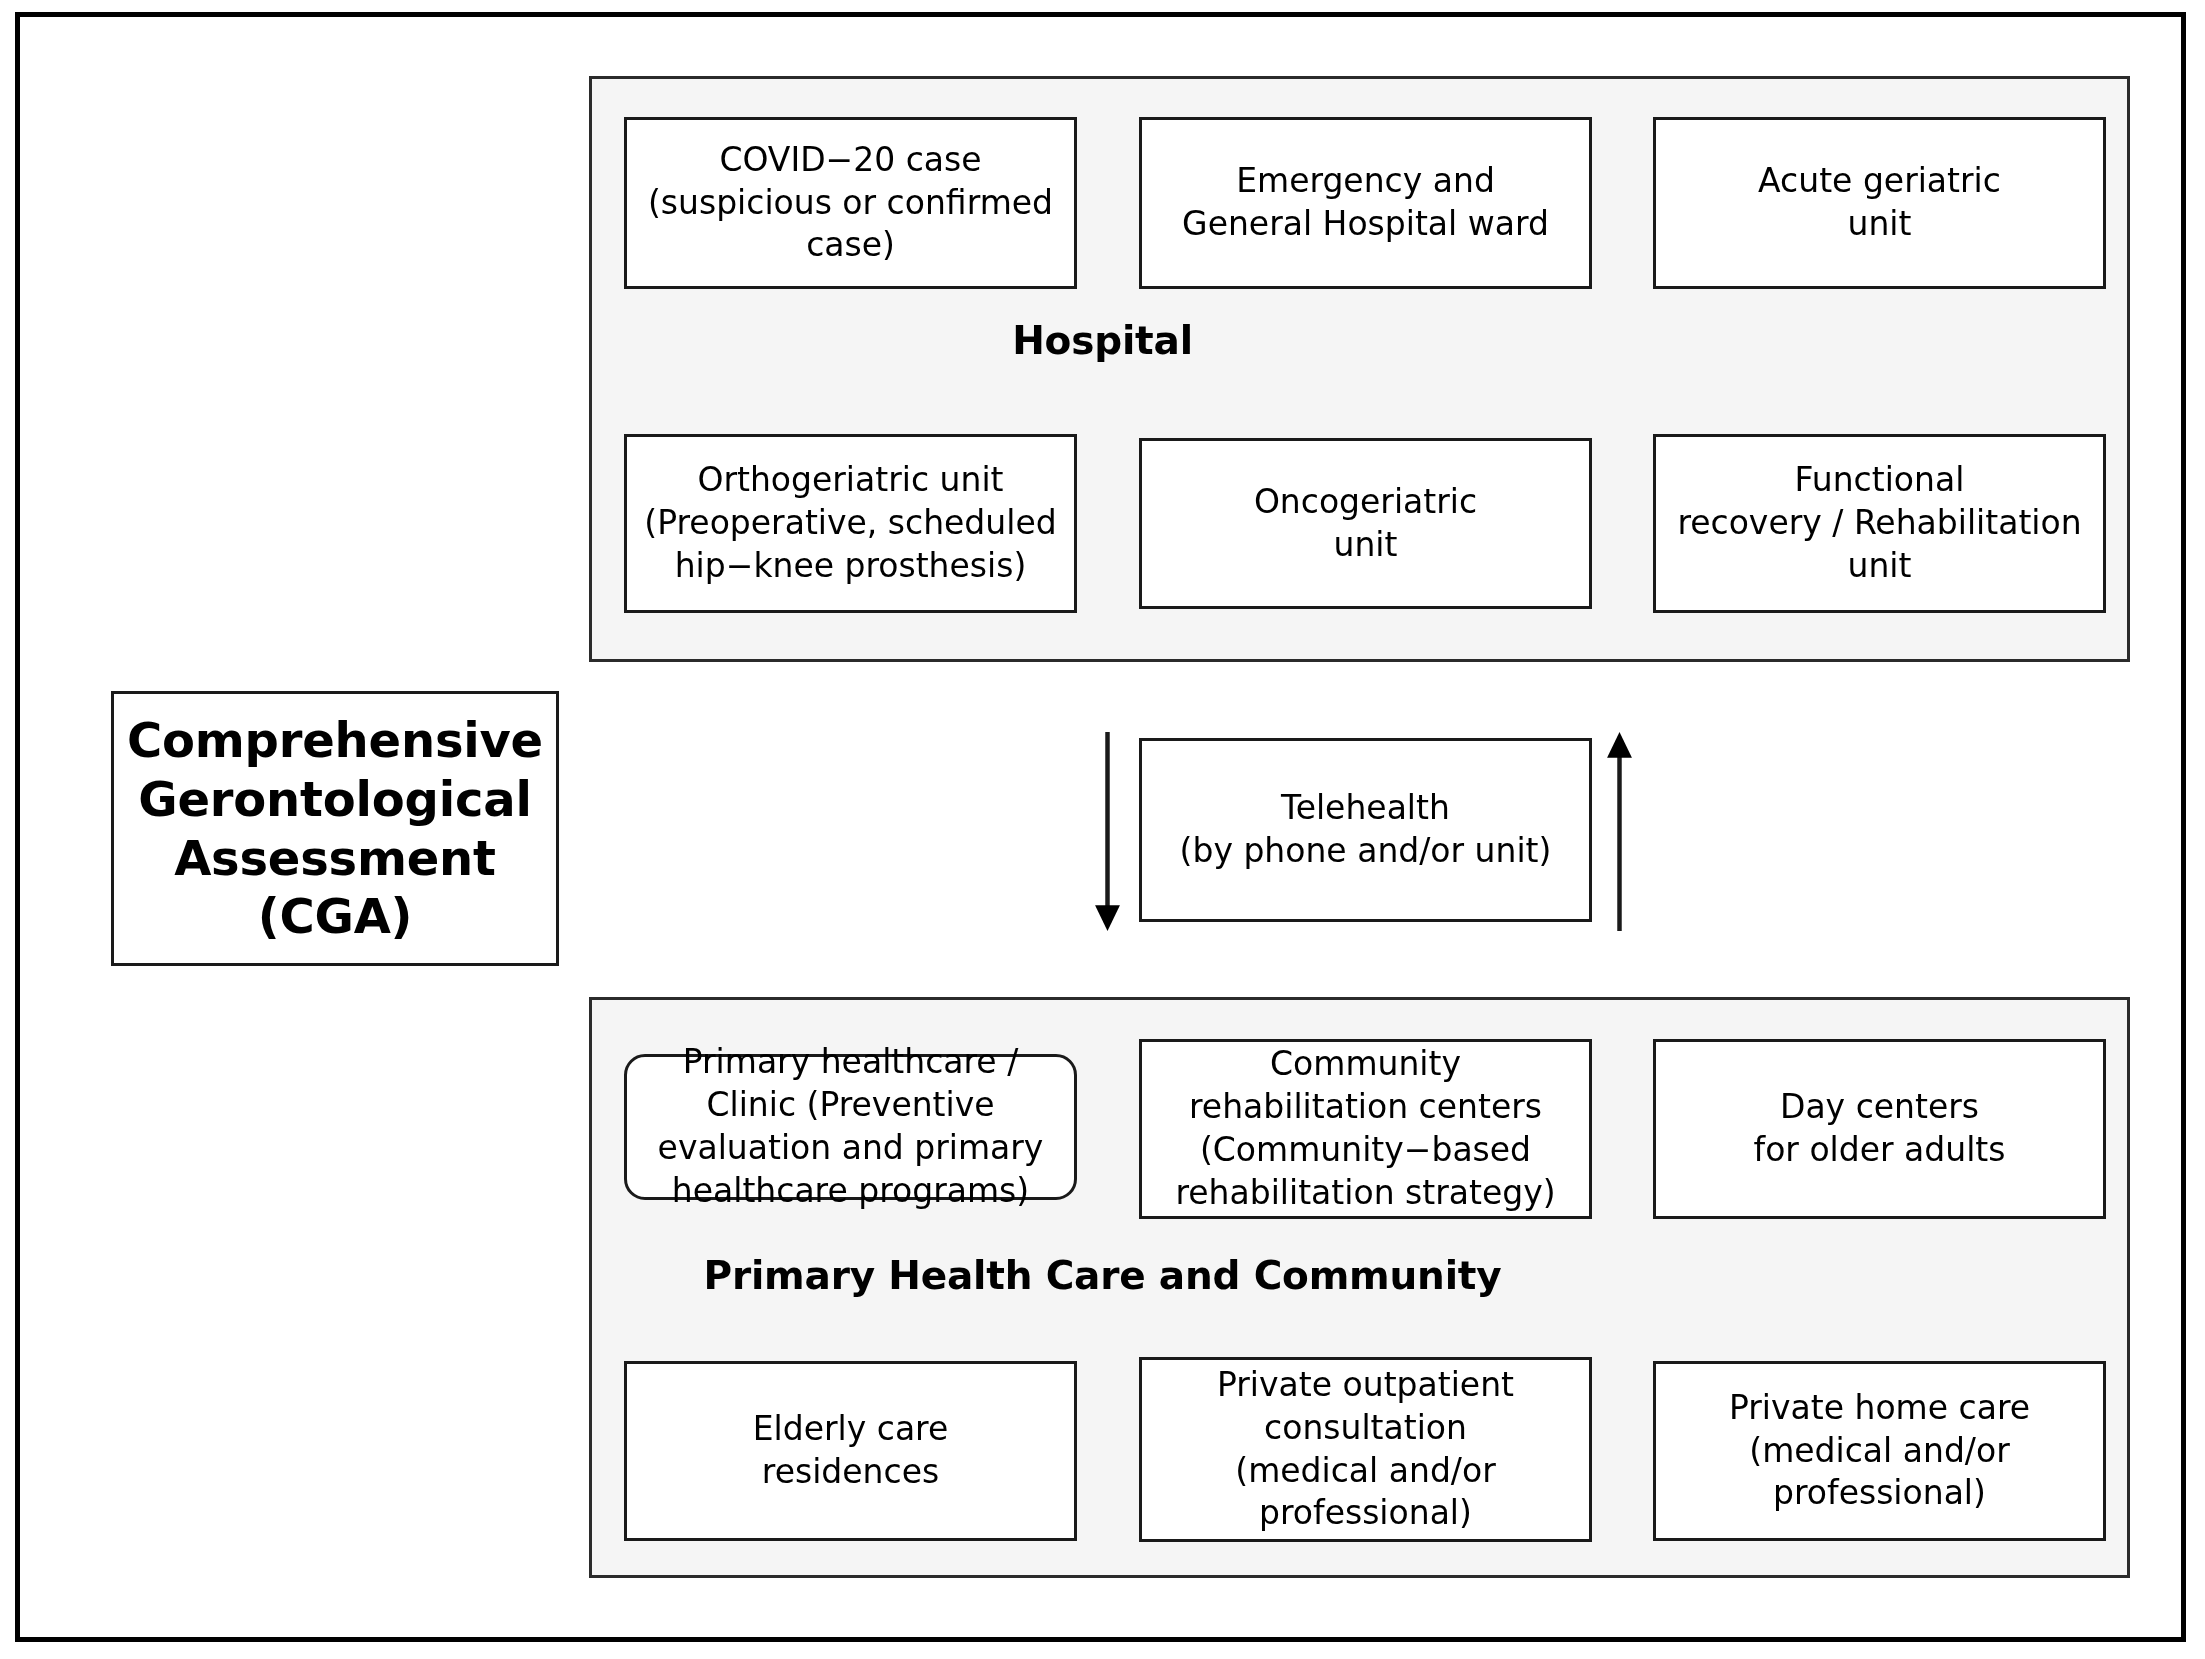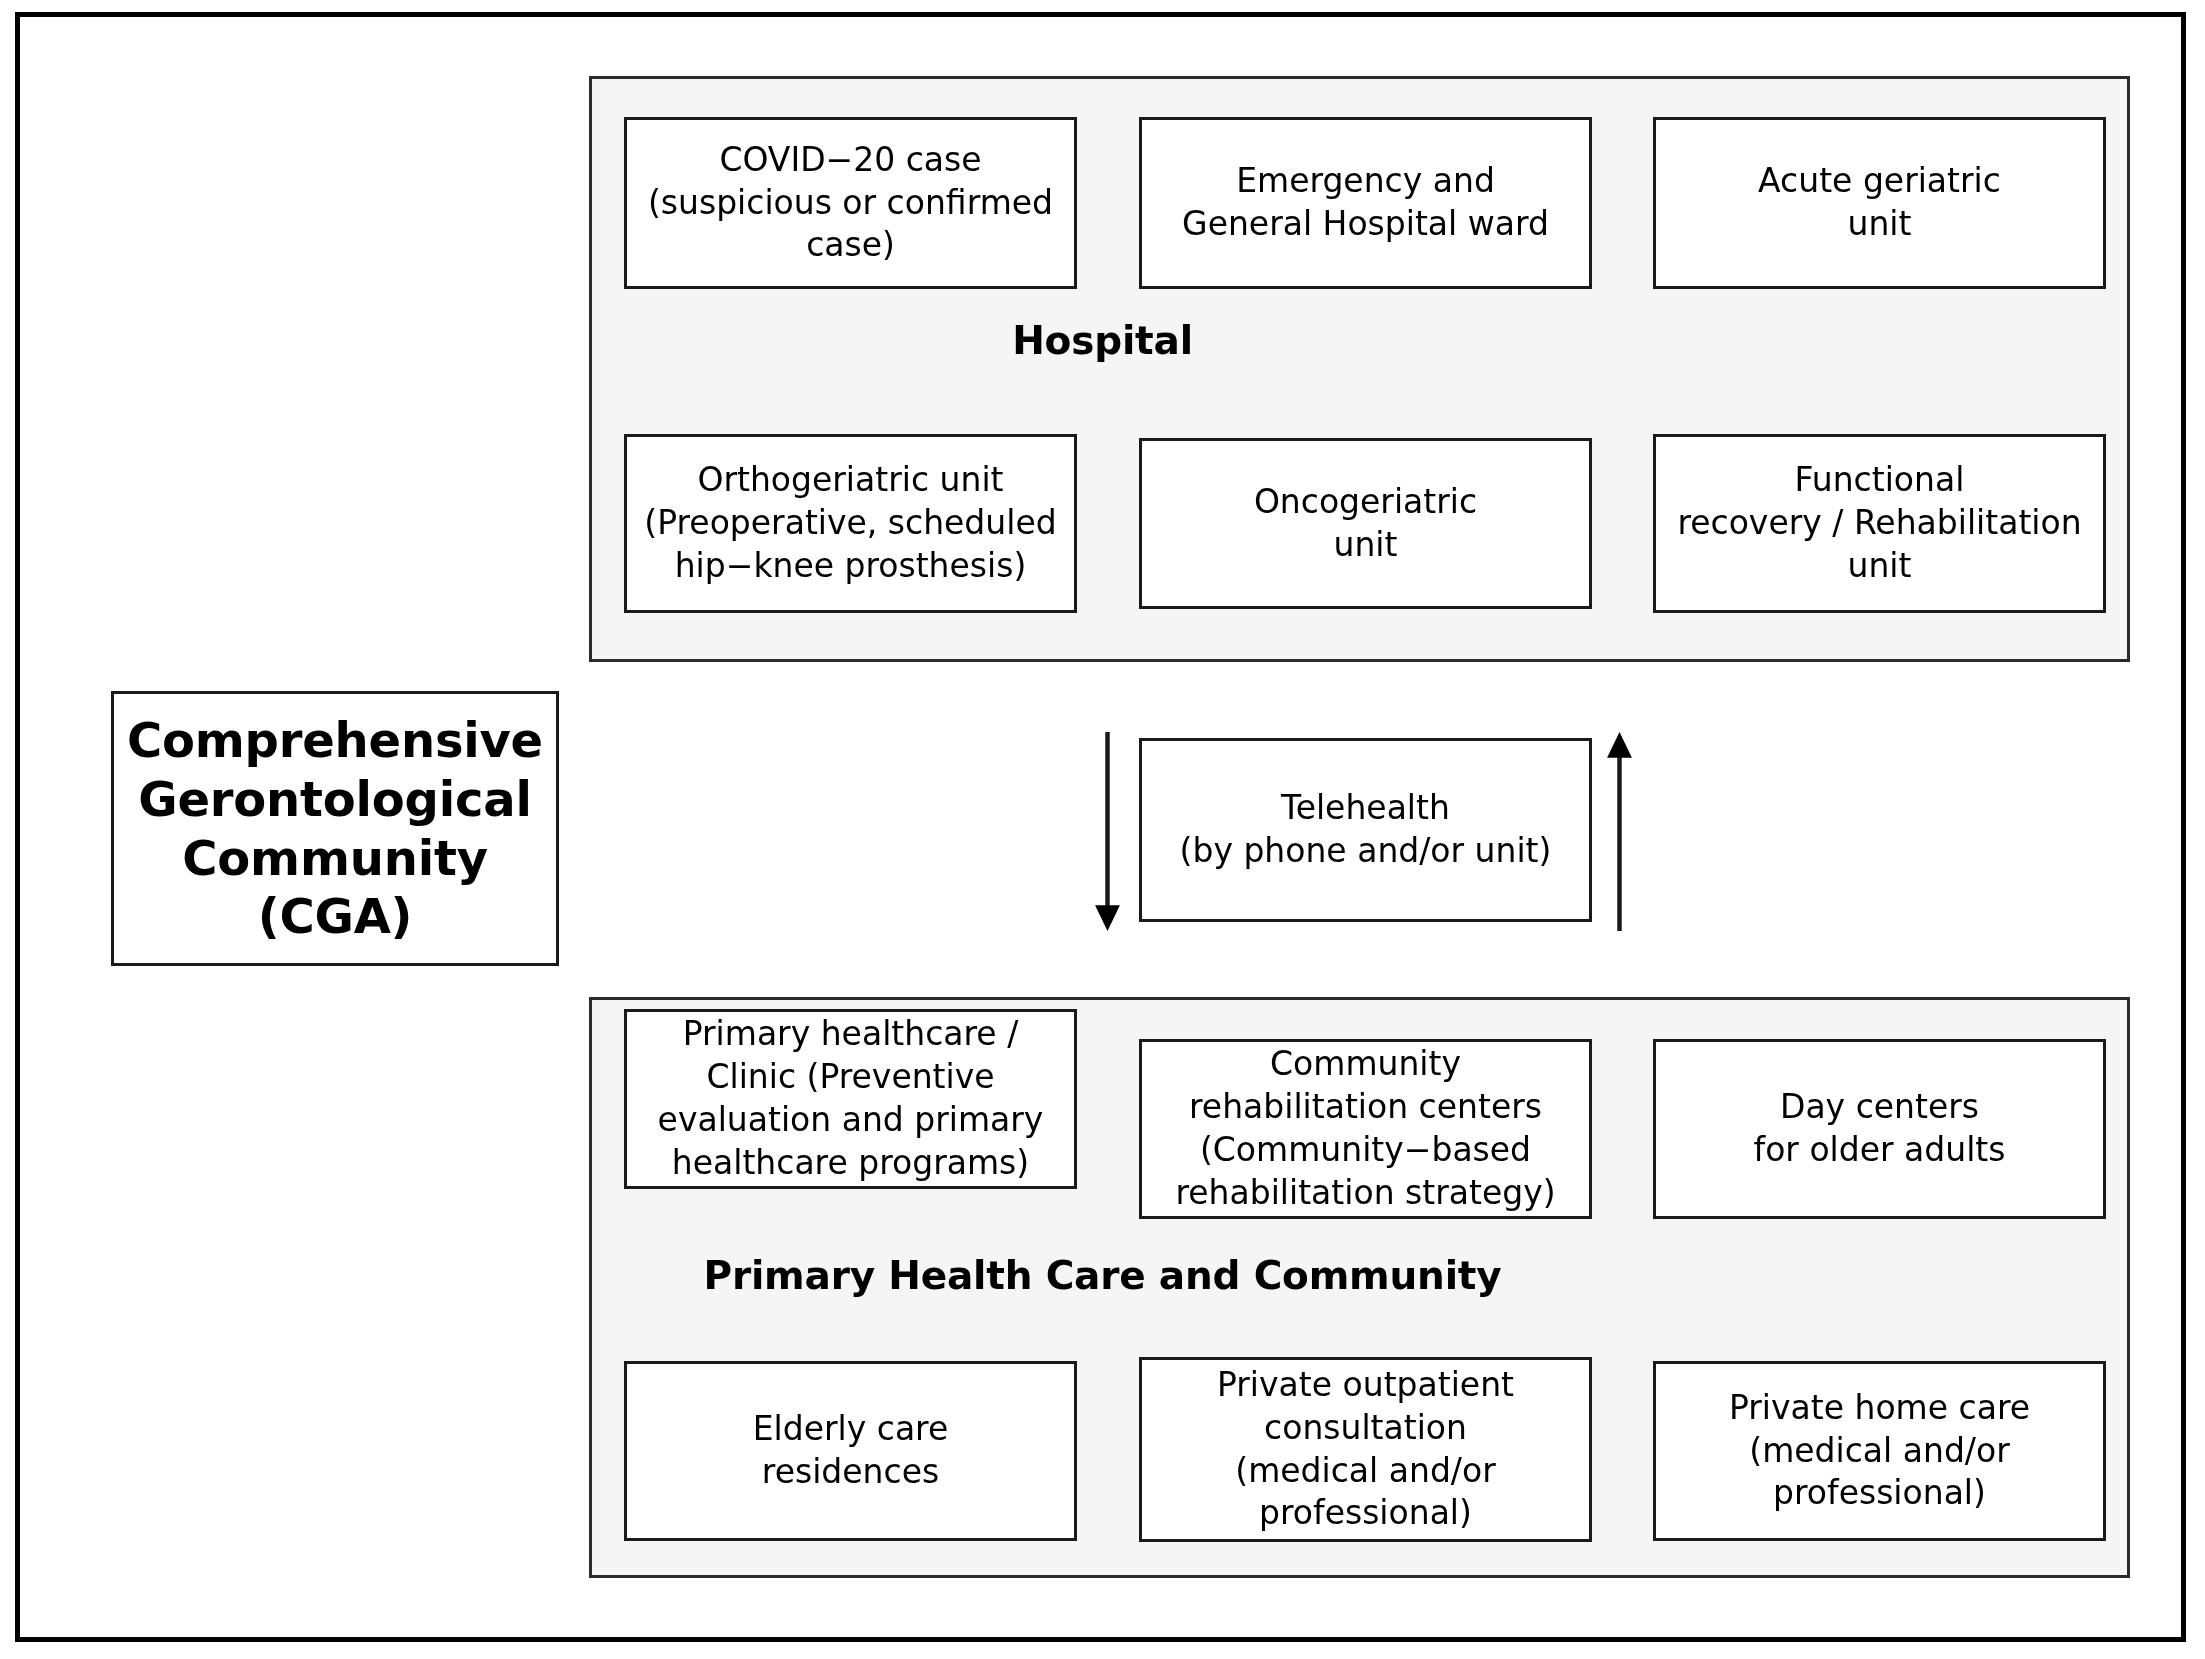--- a/index.html
+++ b/index.html
@@ -116,21 +116,21 @@
   #n-onco      { left: 1139px; top: 438px;  width: 453px; height: 171px; }
   #n-funcrec   { left: 1653px; top: 434px;  width: 453px; height: 179px; }
 
   
   #n-telehealth {
     left: 1139px; top: 738px; width: 453px; height: 184px;
     border-width: 3.5px;
   }
 
   
-  #n-primary   { left: 624px; top: 1009px; width: 453px; height: 180px; }
+  #n-primary   { left: 624px; top: 1054px; width: 453px; height: 146px; border-radius: 21px; }
   #n-commrehab { left: 1139px; top: 1039px; width: 453px; height: 180px; }
   #n-daycenter { left: 1653px; top: 1039px; width: 453px; height: 180px; }
   
   #n-elderly   { left: 624px; top: 1361px; width: 453px; height: 180px; }
   #n-privout   { left: 1139px; top: 1357px; width: 453px; height: 185px; }
   #n-privhome  { left: 1653px; top: 1361px; width: 453px; height: 180px; justify-content: center; }
 
   
   .arrow {
     position: absolute;
@@ -142,21 +142,21 @@
 </head>
 <body>
 
 <div id="canvas">
 
   <div class="outer-frame"></div>
 
   <div class="cga-box">
     <div class="cga-text">Comprehensive
 Gerontological
-Community
+Assessment
 (CGA)</div>
   </div>
 
   <div class="panel" id="panel-hospital"></div>
 
   <div class="node" id="n-covid">
     <div class="node-text">COVID−20 case
 (suspicious or confirmed
 case)</div>
   </div>

